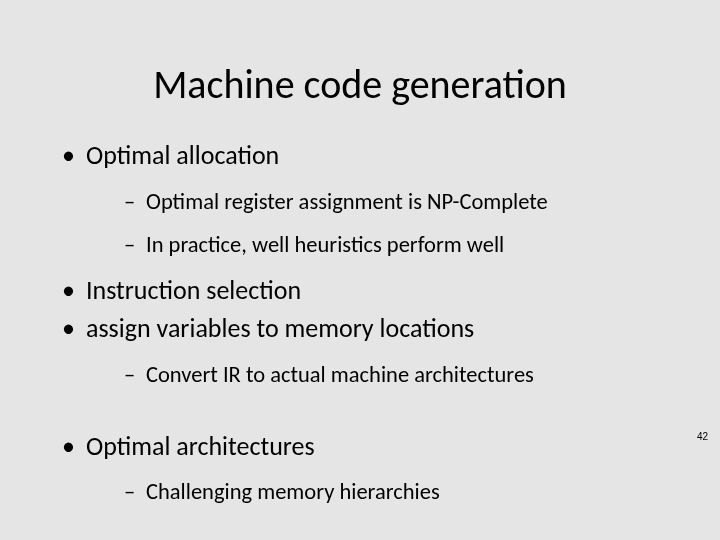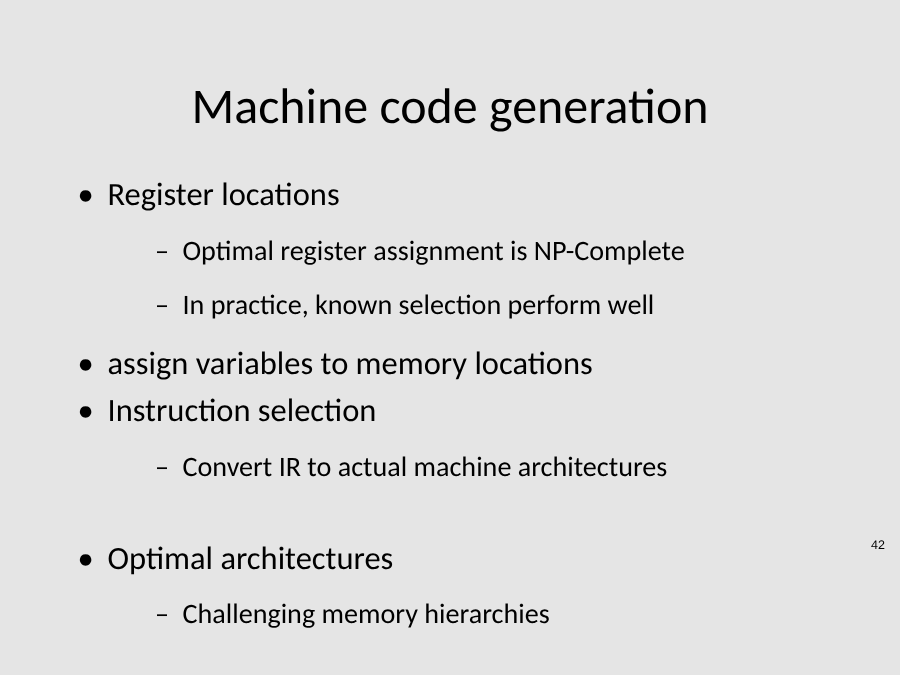--- a/index.html
+++ b/index.html
@@ -70,26 +70,26 @@
 </style>
 </head>
 <body>
 
 <div class="slide">
 
   <div class="title">Machine code generation</div>
 
   <div class="content">
 
-    <div class="b1">Register locations</div>
+    <div class="b1">Optimal allocation</div>
     <div class="b2">Optimal register assignment is NP-Complete</div>
-    <div class="b2">In practice, known selection perform well</div>
+    <div class="b2">In practice, well heuristics perform well</div>
 
+    <div class="b1">Instruction selection</div>
     <div class="b1">assign variables to memory locations</div>
-    <div class="b1">Instruction selection</div>
     <div class="b2">Convert IR to actual machine architectures</div>
 
     <div class="gap"></div>
 
     <div class="b1">Optimal architectures</div>
     <div class="b2">Challenging memory hierarchies</div>
 
   </div>
 
   <div class="pagenum">42</div>

